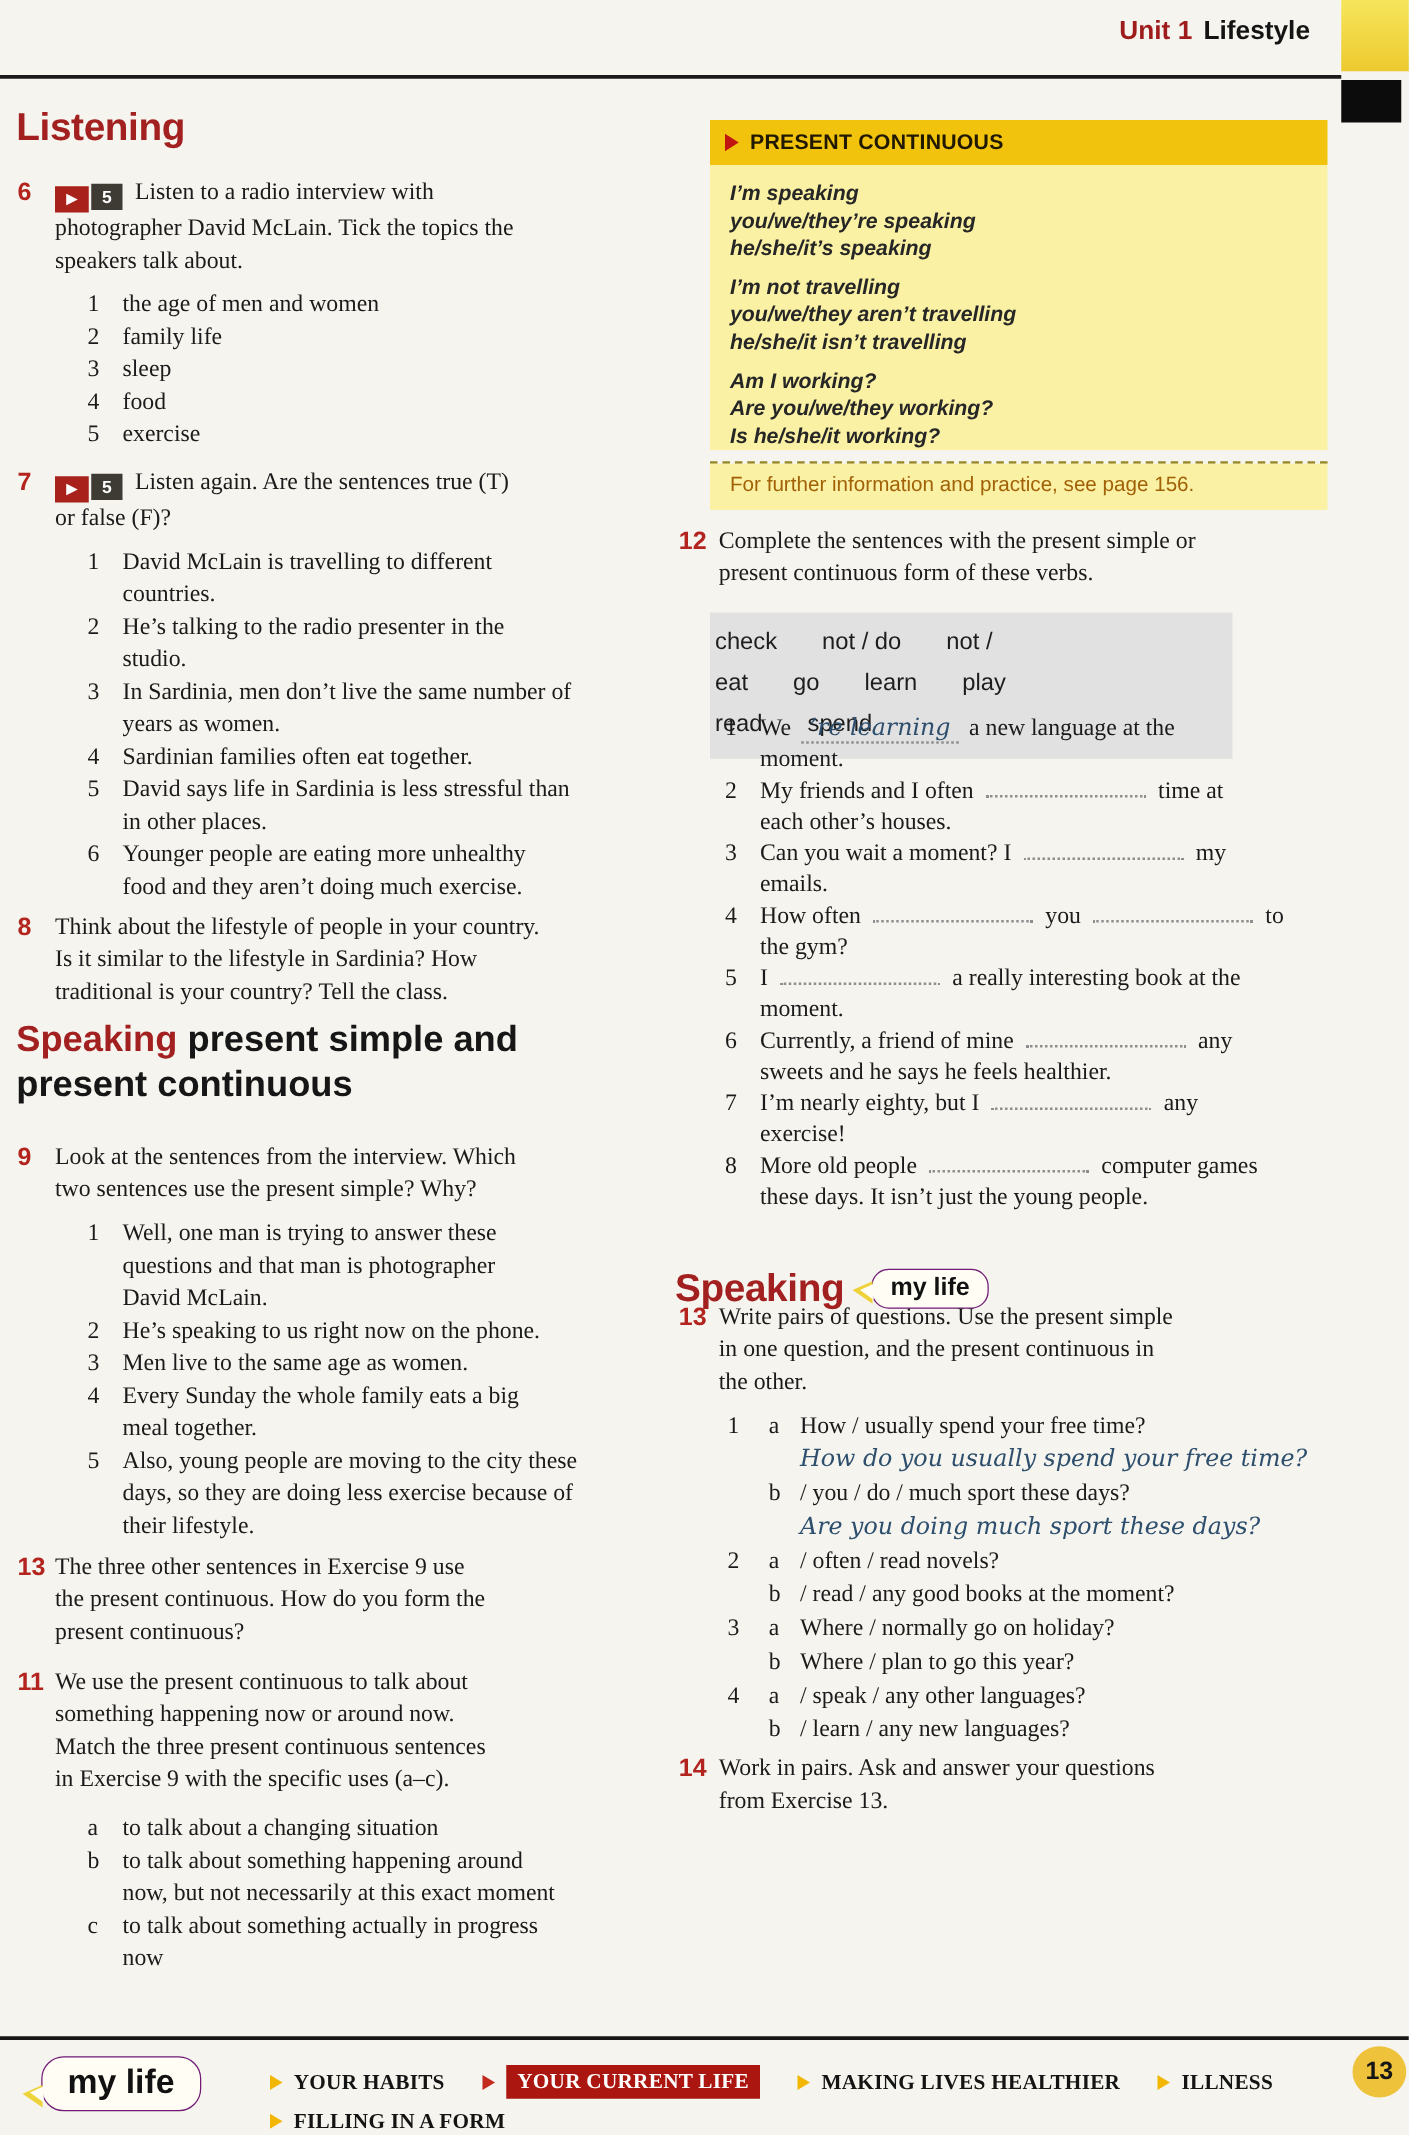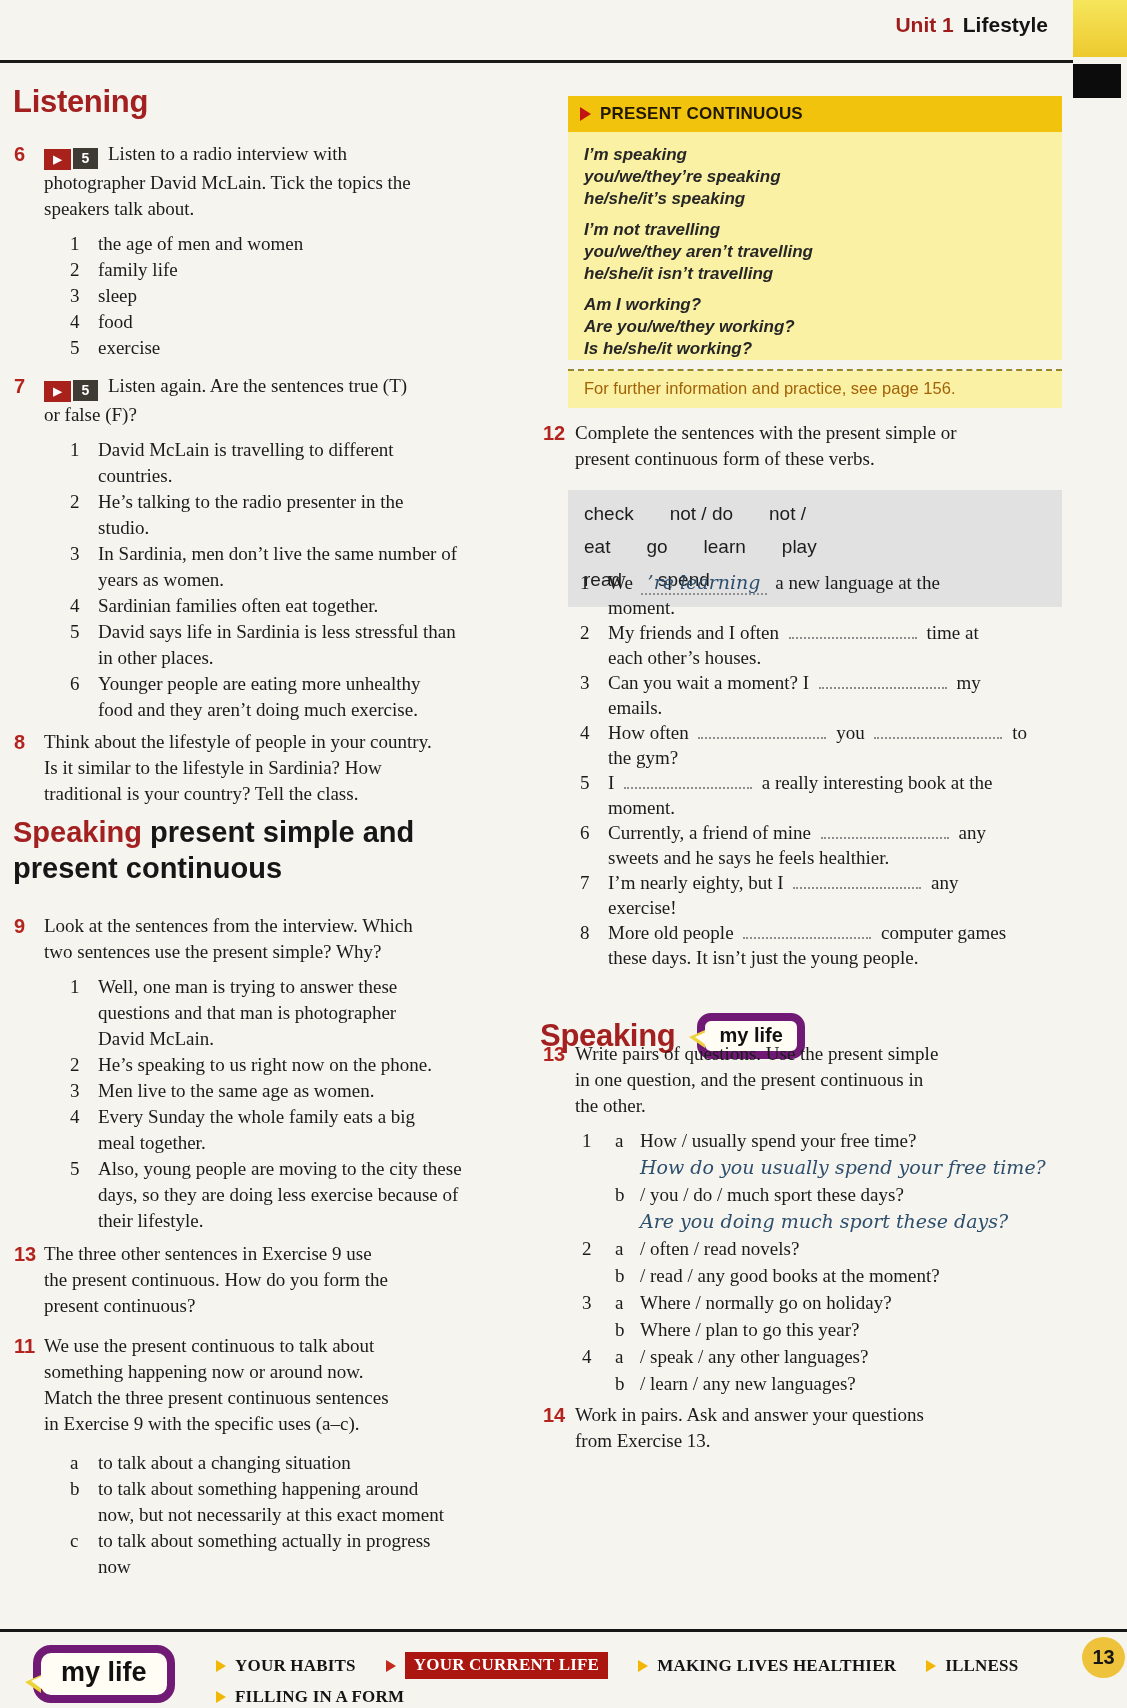--- a/index.html
+++ b/index.html
@@ -48,33 +48,33 @@
   #gbox-head .tri{width:0;height:0;border-top:7px solid transparent;border-bottom:7px solid transparent;
                   border-left:11px solid #c01510;margin-right:9px;}
   #gbox-head .ttl{font:bold 17px "Liberation Sans",sans-serif;color:#211800;letter-spacing:0.2px;}
   #gbox-body{background:#faf1a4;padding:12px 16px 0;}
   .g-group{margin-bottom:9px;}
   .g-line{font-family:"Liberation Sans",sans-serif;font-style:italic;font-weight:bold;font-size:17px;line-height:22px;color:#262626;}
   #gbox-divider{border-top:2px dashed #988726;margin:4px 0 0;}
   #gbox-foot{background:#faf1a4;padding:8px 16px 10px;font:16.5px "Liberation Sans",sans-serif;color:#a16207;}
 
   
-  #wordbox{top:490px;left:568px;width:494px;box-sizing:border-box;background:#e1e1e2;padding:8px 16px 10px;}
+  #wordbox{top:490px;left:568px;width:418px;box-sizing:border-box;background:#e1e1e2;padding:8px 4px 10px;}
   .wb-row{line-height:32px;}
   .wb-word{font-family:"Liberation Sans",sans-serif;font-size:19px;color:#1d1d1d;margin-right:36px;}
 
   
   #sentences{top:570px;left:543px;width:519px;font-size:19px;line-height:25px;}
   #sentences .li{position:relative;padding-left:65px;}
   #sentences .li .n{position:absolute;left:37px;}
   .blank{display:inline-block;width:128px;height:15px;border-bottom:2px dotted #8e8e8e;margin:0 5px;vertical-align:baseline;}
   .answer{font-family:"DejaVu Serif",serif;font-style:italic;color:#2d4f6d;border-bottom:2px dotted #8e8e8e;padding:0 7px;margin:0 3px;}
 
   
-  .bubble{position:relative;display:inline-block;background:#fffdf4;border:8px solid #701a75;border-radius:14px;
+  .bubble{position:relative;display:inline-block;background:#fffdf4;border:1px solid #701a75;border-radius:14px;
           font-family:"Liberation Sans",sans-serif;font-weight:bold;color:#111;}
   .bubble .tail{position:absolute;width:0;height:0;border-top:7px solid transparent;border-bottom:11px solid transparent;
                 border-right:16px solid #eed23a;left:-16px;bottom:3px;}
   .bubble .tail2{position:absolute;width:0;height:0;border-top:5px solid transparent;border-bottom:8px solid transparent;
                  border-right:11px solid #fffdf4;left:-10px;bottom:6px;}
   #speak-badge{margin-left:22px;font-size:20px;padding:3px 14px 4px;}
 
   
   #ex13 .q-item{position:relative;padding-left:97px;line-height:27px;}
   #ex13 .qn{position:absolute;left:39px;}

